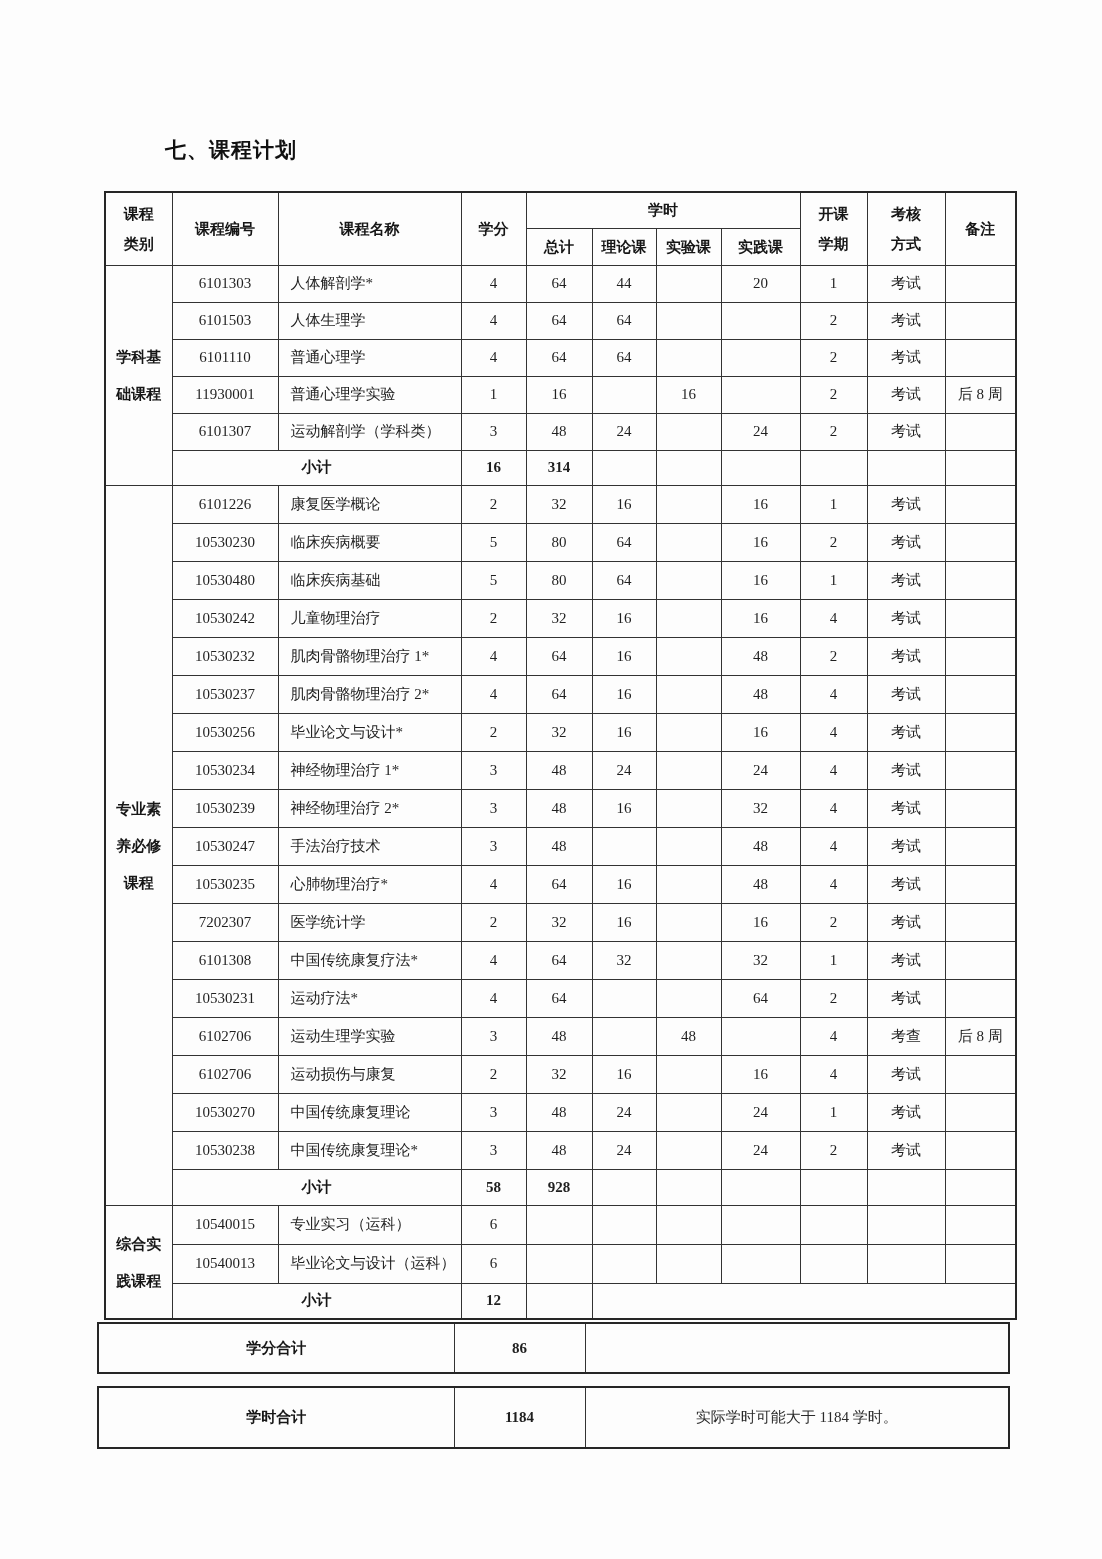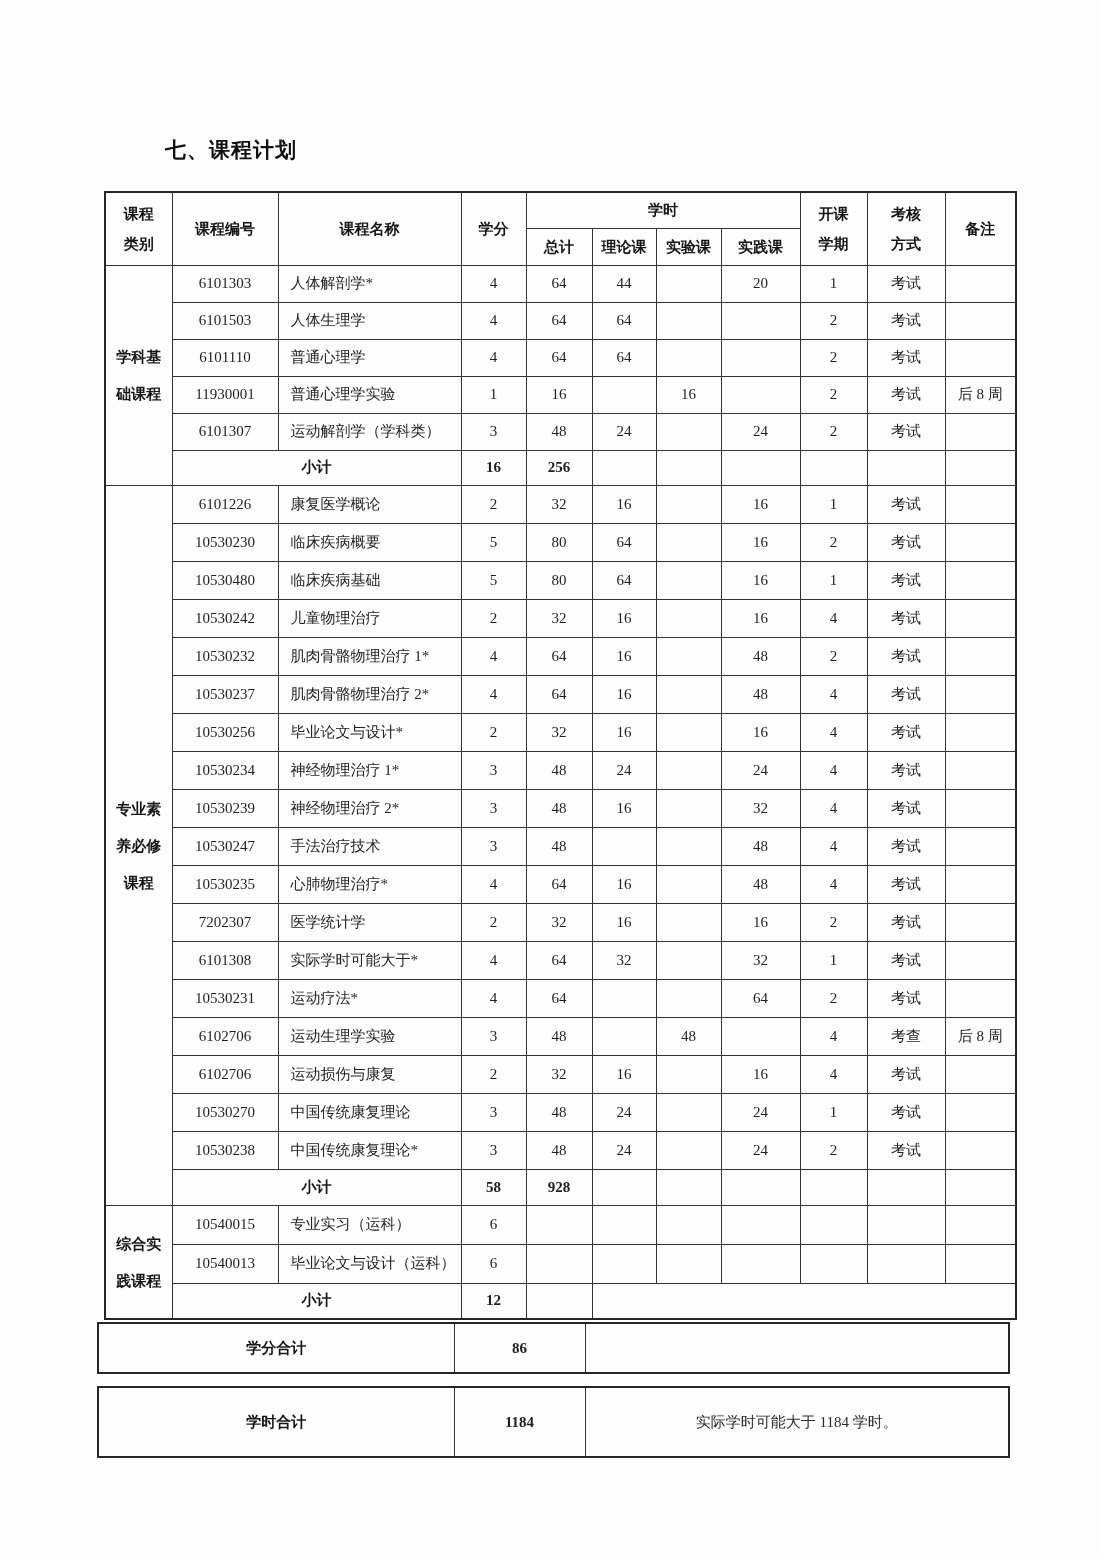--- a/index.html
+++ b/index.html
@@ -91,21 +91,21 @@
   .total-table td {
     border: 1px solid #333;
     padding: 8px;
     text-align: center;
     vertical-align: middle;
     font-size: 15px;
   }
   .credits-total { top: 1322px; }
   .credits-total tr { height: 50px; }
   .hours-total { top: 1386px; }
-  .hours-total tr { height: 70px; }
+  .hours-total tr { height: 61px; }
   .total-label {
     font-family: "Liberation Sans", "DejaVu Sans", sans-serif;
     font-weight: 700;
     color: #161616;
   }
   .total-value { font-weight: 700; font-family: Liberation Serif, serif; }
   .total-note { font-weight: 400; color: #2a2a2a; }
 </style>
 </head>
 <body>
@@ -208,21 +208,21 @@
           <td>24</td>
           <td></td>
           <td>24</td>
           <td>2</td>
           <td>考试</td>
           <td></td>
         </tr>
         <tr class="subtotal-row sec0">
           <td class="sub-label" colspan="2">小计</td>
           <td class="bold-cell">16</td>
-          <td class="bold-cell">256</td>
+          <td class="bold-cell">314</td>
           <td></td>
           <td></td>
           <td></td>
           <td></td>
           <td></td>
           <td></td>
         </tr>
         <tr class="course-row sec1">
           <td class="cat-cell" rowspan="19">专业素
 养必修
@@ -365,21 +365,21 @@
           <td>32</td>
           <td>16</td>
           <td></td>
           <td>16</td>
           <td>2</td>
           <td>考试</td>
           <td></td>
         </tr>
         <tr class="course-row sec1">
           <td>6101308</td>
-          <td class="name-cell">实际学时可能大于*</td>
+          <td class="name-cell">中国传统康复疗法*</td>
           <td>4</td>
           <td>64</td>
           <td>32</td>
           <td></td>
           <td>32</td>
           <td>1</td>
           <td>考试</td>
           <td></td>
         </tr>
         <tr class="course-row sec1">

